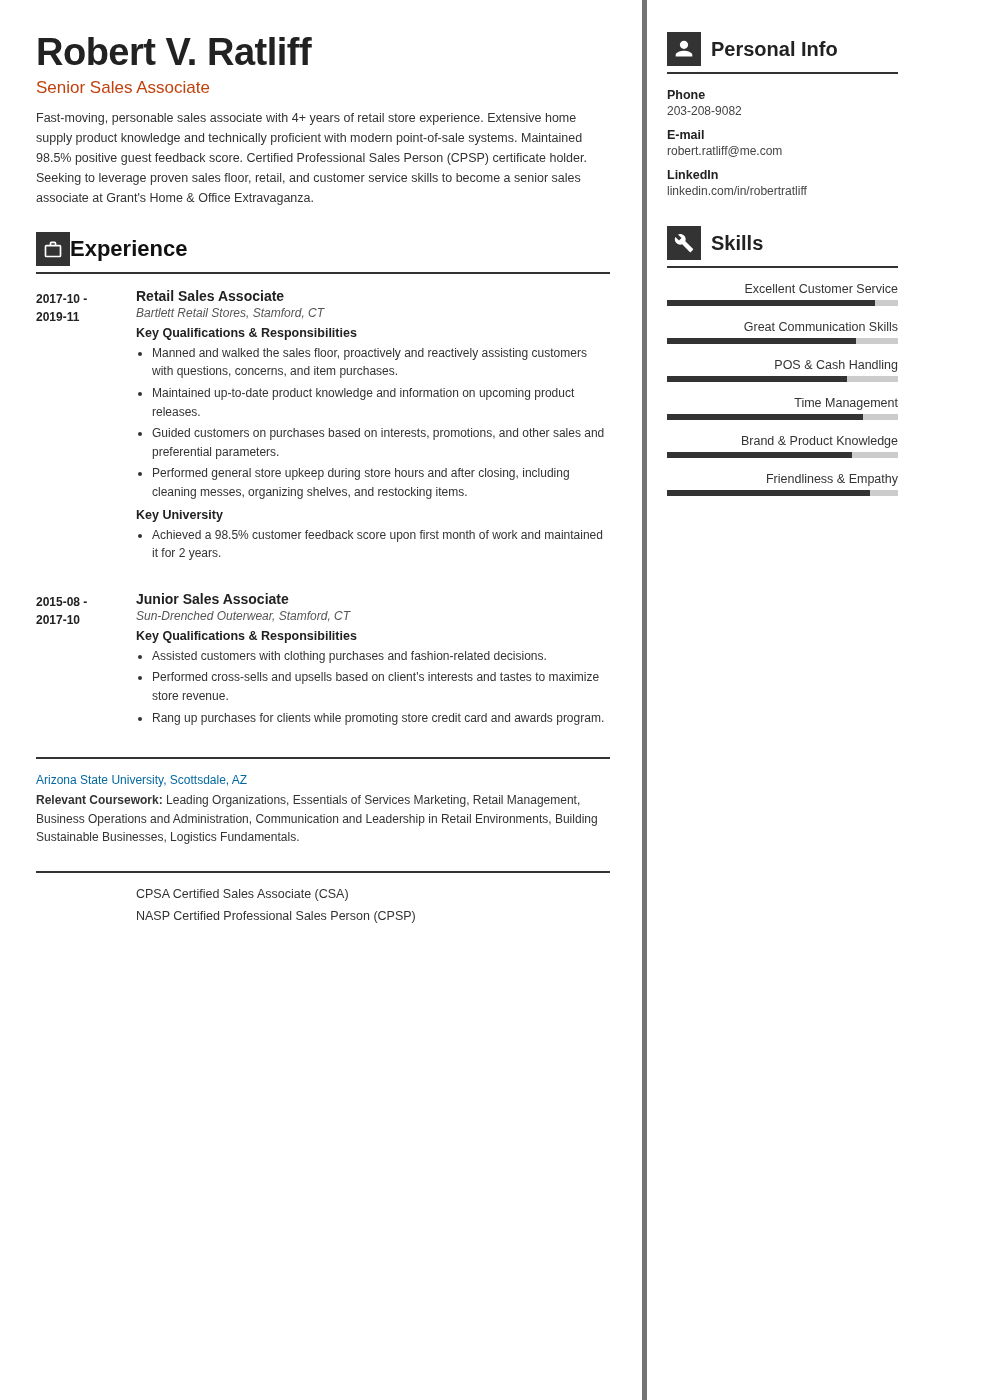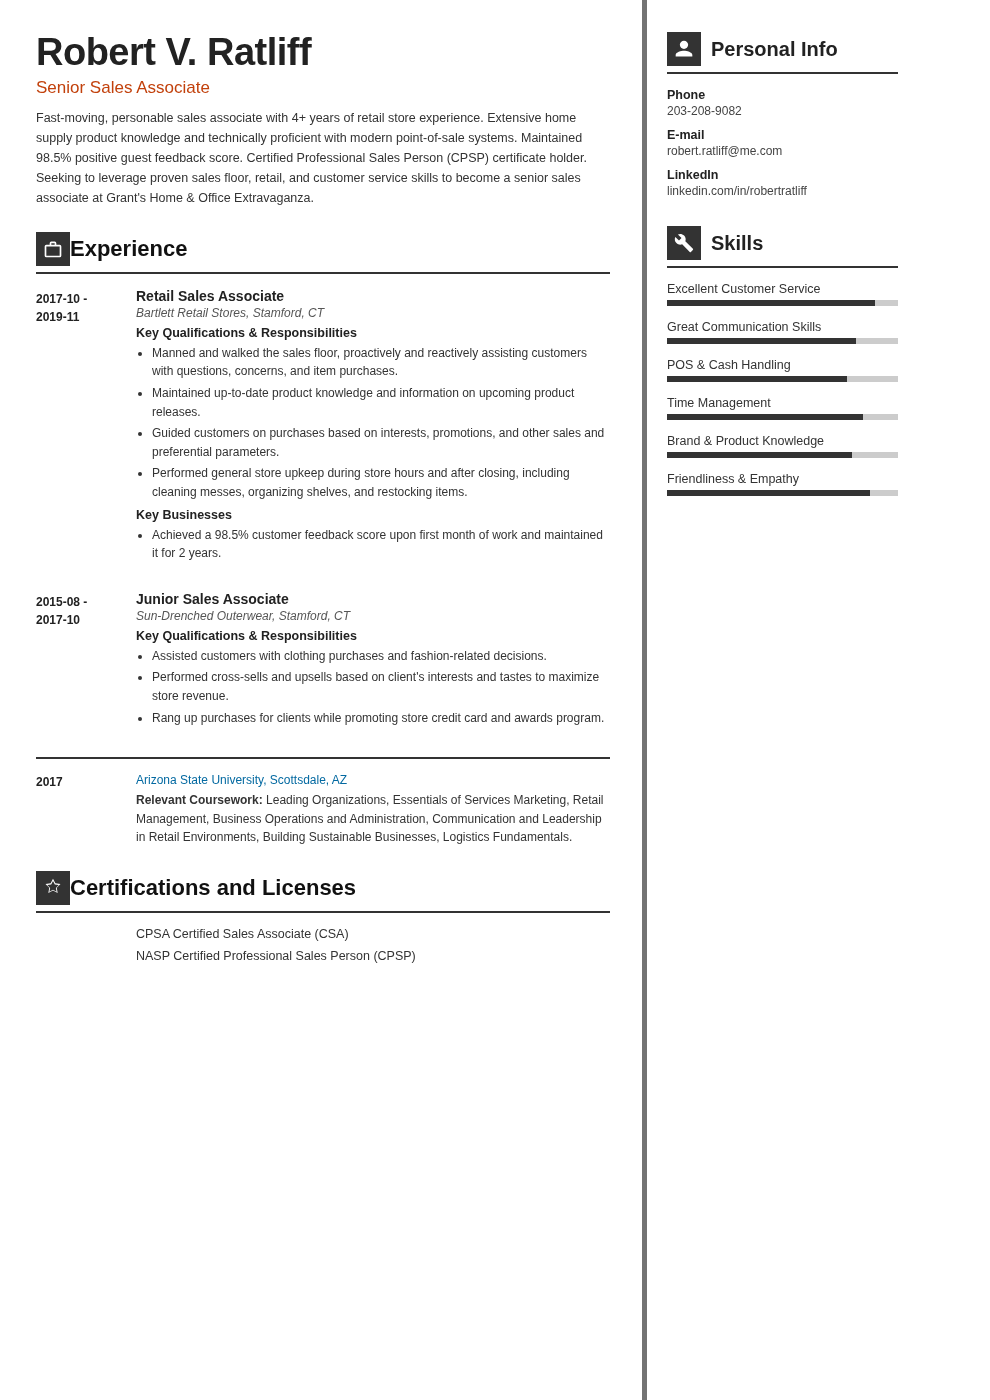--- a/index.html
+++ b/index.html
@@ -211,20 +211,21 @@
     .skills-section {
       margin-top: 28px;
     }
     .skill-item {
       margin-bottom: 14px;
     }
     .skill-name {
       font-size: 12.5px;
       color: #333;
       margin-bottom: 4px;
+      text-align: right;
     }
     .skill-bar-bg {
       height: 6px;
       background: #ccc;
       width: 100%;
       border-radius: 0;
     }
     .skill-bar-fill {
       height: 6px;
       background: #333;
@@ -265,21 +266,21 @@
             <div class="exp-content">
               <div class="exp-job-title">Retail Sales Associate</div>
               <div class="exp-company">Bartlett Retail Stores, Stamford, CT</div>
               <div class="exp-subtitle">Key Qualifications &amp; Responsibilities</div>
               <ul class="exp-list">
                 <li>Manned and walked the sales floor, proactively and reactively assisting customers with questions, concerns, and item purchases.</li>
                 <li>Maintained up-to-date product knowledge and information on upcoming product releases.</li>
                 <li>Guided customers on purchases based on interests, promotions, and other sales and preferential parameters.</li>
                 <li>Performed general store upkeep during store hours and after closing, including cleaning messes, organizing shelves, and restocking items.</li>
               </ul>
-              <div class="exp-subtitle">Key Businesses</div>
+              <div class="exp-subtitle">Key University</div>
               <ul class="exp-list">
                 <li>Achieved a 98.5% customer feedback score upon first month of work and maintained it for 2 years.</li>
               </ul>
             </div>
           </div>
           <div class="exp-entry">
             <div class="exp-dates">2015-08 -<br>2017-10</div>
             <div class="exp-content">
               <div class="exp-job-title">Junior Sales Associate</div>
               <div class="exp-company">Sun-Drenched Outerwear, Stamford, CT</div>
@@ -292,39 +293,29 @@
             </div>
           </div>
         </div>
     </div>
 
     <div class="section-gap">
       <hr class="section-divider">
 
       <div id="education-entries">
           <div class="edu-entry">
-            <div class="edu-year">2017</div>
             <div class="edu-content">
               <div class="edu-school">Arizona State University, Scottsdale, AZ</div>
               <div class="edu-coursework"><strong>Relevant Coursework:</strong> Leading Organizations, Essentials of Services Marketing, Retail Management, Business Operations and Administration, Communication and Leadership in Retail Environments, Building Sustainable Businesses, Logistics Fundamentals.</div>
             </div>
           </div>
         </div>
     </div>
 
     <div class="section-gap">
-      <div class="section-header">
-        <div class="section-icon">
-
-          <svg viewBox="0 0 24 24" xmlns="http://www.w3.org/2000/svg">
-            <path d="M12 1L9.19 6.36 3 7.27l4.5 4.38L6.38 18 12 15.14 17.62 18l-1.12-6.35L21 7.27l-6.19-.91L12 1zm0 2.54l2.16 4.28 4.73.69-3.44 3.35.81 4.71L12 14.02l-4.26 2.55.81-4.71L5.11 8.51l4.73-.69L12 3.54z"></path>
-          </svg>
-        </div>
-        <div class="section-title">Certifications and Licenses</div>
-      </div>
       <hr class="section-divider">
 
       <div id="cert-entries">
           <div class="cert-entry">CPSA Certified Sales Associate (CSA)</div>
           <div class="cert-entry">NASP Certified Professional Sales Person (CPSP)</div>
         </div>
     </div>
   </div>
 
   <div class="right-col">

